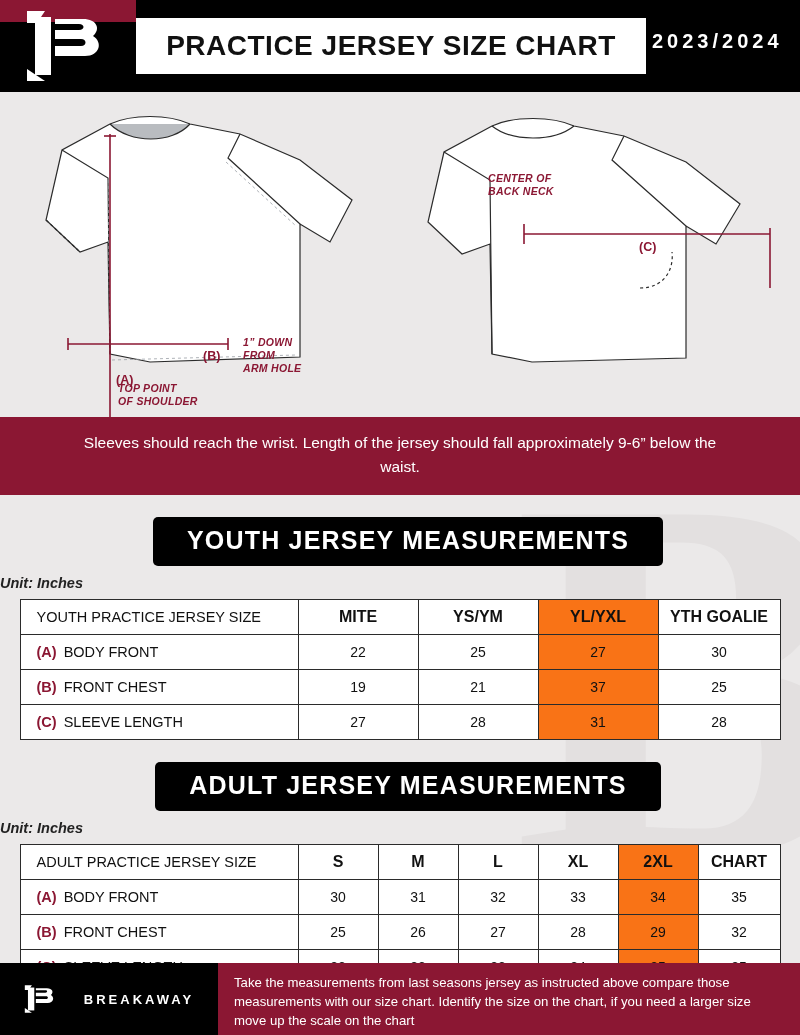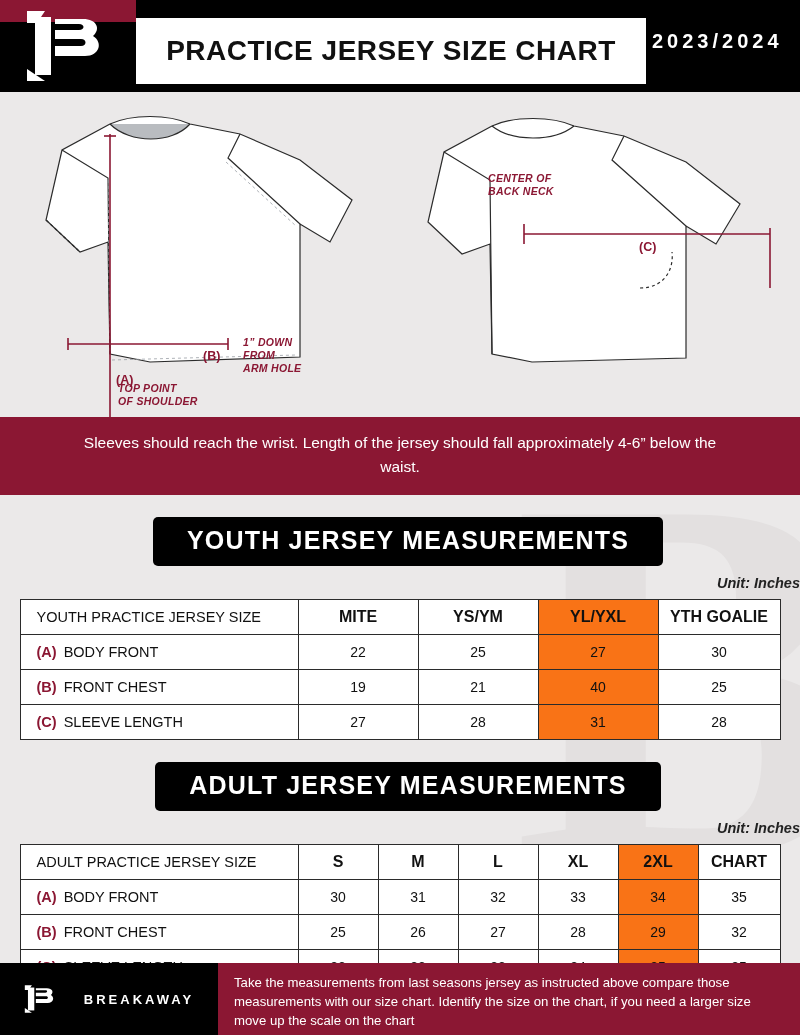--- a/index.html
+++ b/index.html
@@ -22,21 +22,21 @@
   
   .header { position: relative; height: 92px; background: #000; z-index: 2; }
   .header .maroon-corner {
     position: absolute; left: 0; top: 0; width: 136px; height: 22px; background: #8b1733;
   }
   .logo-box {
     position: absolute; left: 0; top: 0; width: 136px; height: 92px;
     display: flex; align-items: center; justify-content: center;
   }
   .title-plate {
-    position: absolute; left: 136px; top: 18px; width: 510px; height: 66px;
+    position: absolute; left: 136px; top: 18px; width: 510px; height: 56px;
     background: #fff; display: flex; align-items: center; justify-content: center;
   }
   .title-plate span {
     font-family: "Liberation Sans", sans-serif; font-weight: 700;
     font-size: 28px; letter-spacing: 0.5px; color: #111;
   }
   .season {
     position: absolute; left: 652px; top: 30px; width: 140px;
     color: #fff; font-weight: 700; font-size: 20px; letter-spacing: 4px;
   }
@@ -63,21 +63,21 @@
 
   
   .section { position: relative; z-index: 2; }
   .plate-wrap { display: flex; justify-content: center; padding: 22px 0 0; margin-left: 16px; }
   .black-plate {
     background: #000; color: #fff; padding: 9px 34px 11px;
     font-size: 25px; font-weight: 700; letter-spacing: 1.2px;
     border-radius: 5px; text-align: center;
   }
   .unit {
-    text-align: right; font-style: italic; font-weight: 700;
+    text-align: left; font-style: italic; font-weight: 700;
     font-size: 14.5px; color: #222; padding: 9px 0 8px;
   }
 
   
   table {
     width: 760px; margin: 0 auto; border-collapse: collapse;
     background: #fff; table-layout: fixed;
   }
   th, td {
     border: 1px solid #2b2b2b; text-align: center;
@@ -171,21 +171,21 @@
     </svg>
 
     <div class="diag-label" style="left:488px; top:80px;">CENTER OF<br>BACK NECK</div>
     <div class="diag-tag" style="left:639px; top:148px;">(C)</div>
     <div class="diag-tag" style="left:203px; top:257px;">(B)</div>
     <div class="diag-label" style="left:243px; top:244px;">1” DOWN<br>FROM<br>ARM HOLE</div>
     <div class="diag-tag" style="left:116px; top:281px;">(A)</div>
     <div class="diag-label" style="left:118px; top:290px;">TOP POINT<br>OF SHOULDER</div>
   </div>
 
-  <div class="note-bar">Sleeves should reach the wrist. Length of the jersey should fall approximately 4-6” below the waist.</div>
+  <div class="note-bar">Sleeves should reach the wrist. Length of the jersey should fall approximately 9-6” below the waist.</div>
 
   <div class="section">
     <div class="plate-wrap">
       <div class="black-plate">YOUTH JERSEY MEASUREMENTS</div>
     </div>
     <div class="unit">Unit: Inches</div>
     <table>
       <colgroup>
         <col style="width:278px">
           <col style="width:120px">
@@ -211,21 +211,21 @@
           <td>25</td>
           <td class="shade">27</td>
           <td>30</td>
         </tr>
         <tr>
           <td class="row-head">
             <span class="tag">(B)</span><span>FRONT CHEST</span>
           </td>
           <td>19</td>
           <td>21</td>
-          <td class="shade">40</td>
+          <td class="shade">37</td>
           <td>25</td>
         </tr>
         <tr>
           <td class="row-head">
             <span class="tag">(C)</span><span>SLEEVE LENGTH</span>
           </td>
           <td>27</td>
           <td>28</td>
           <td class="shade">31</td>
           <td>28</td>

